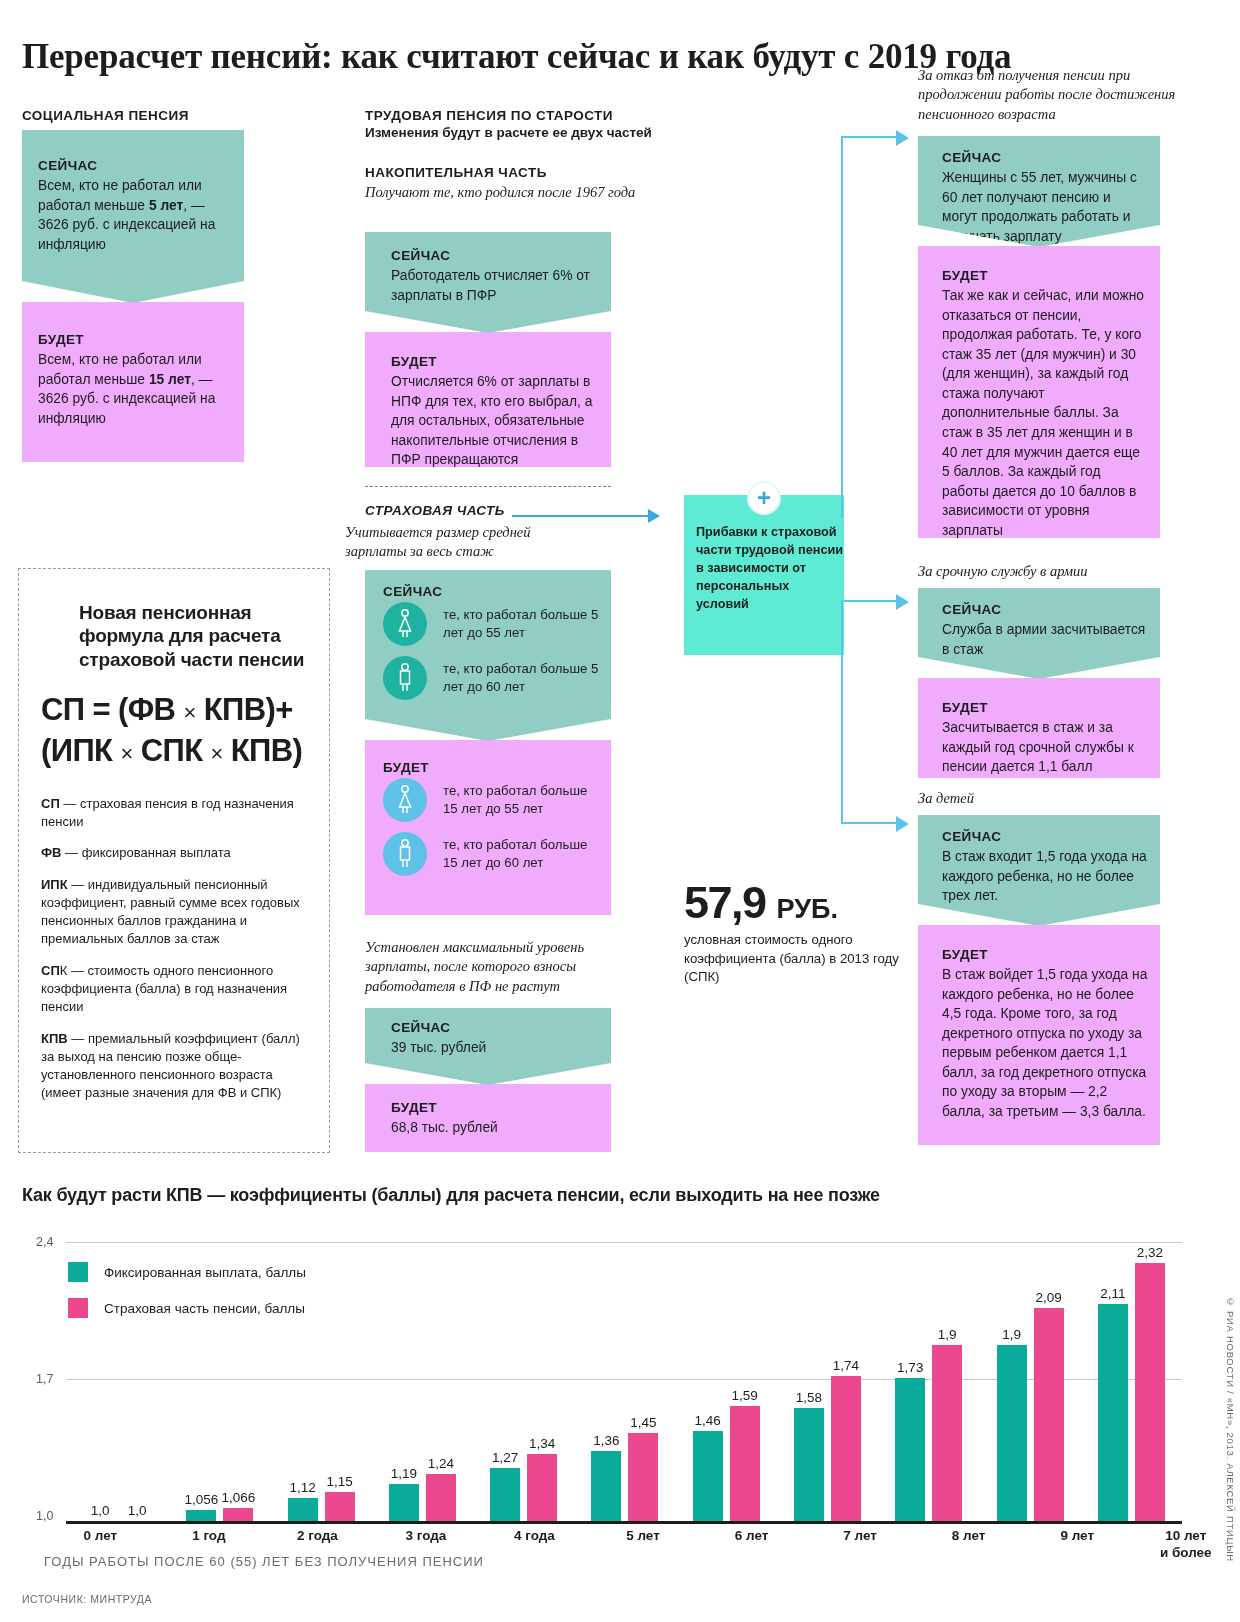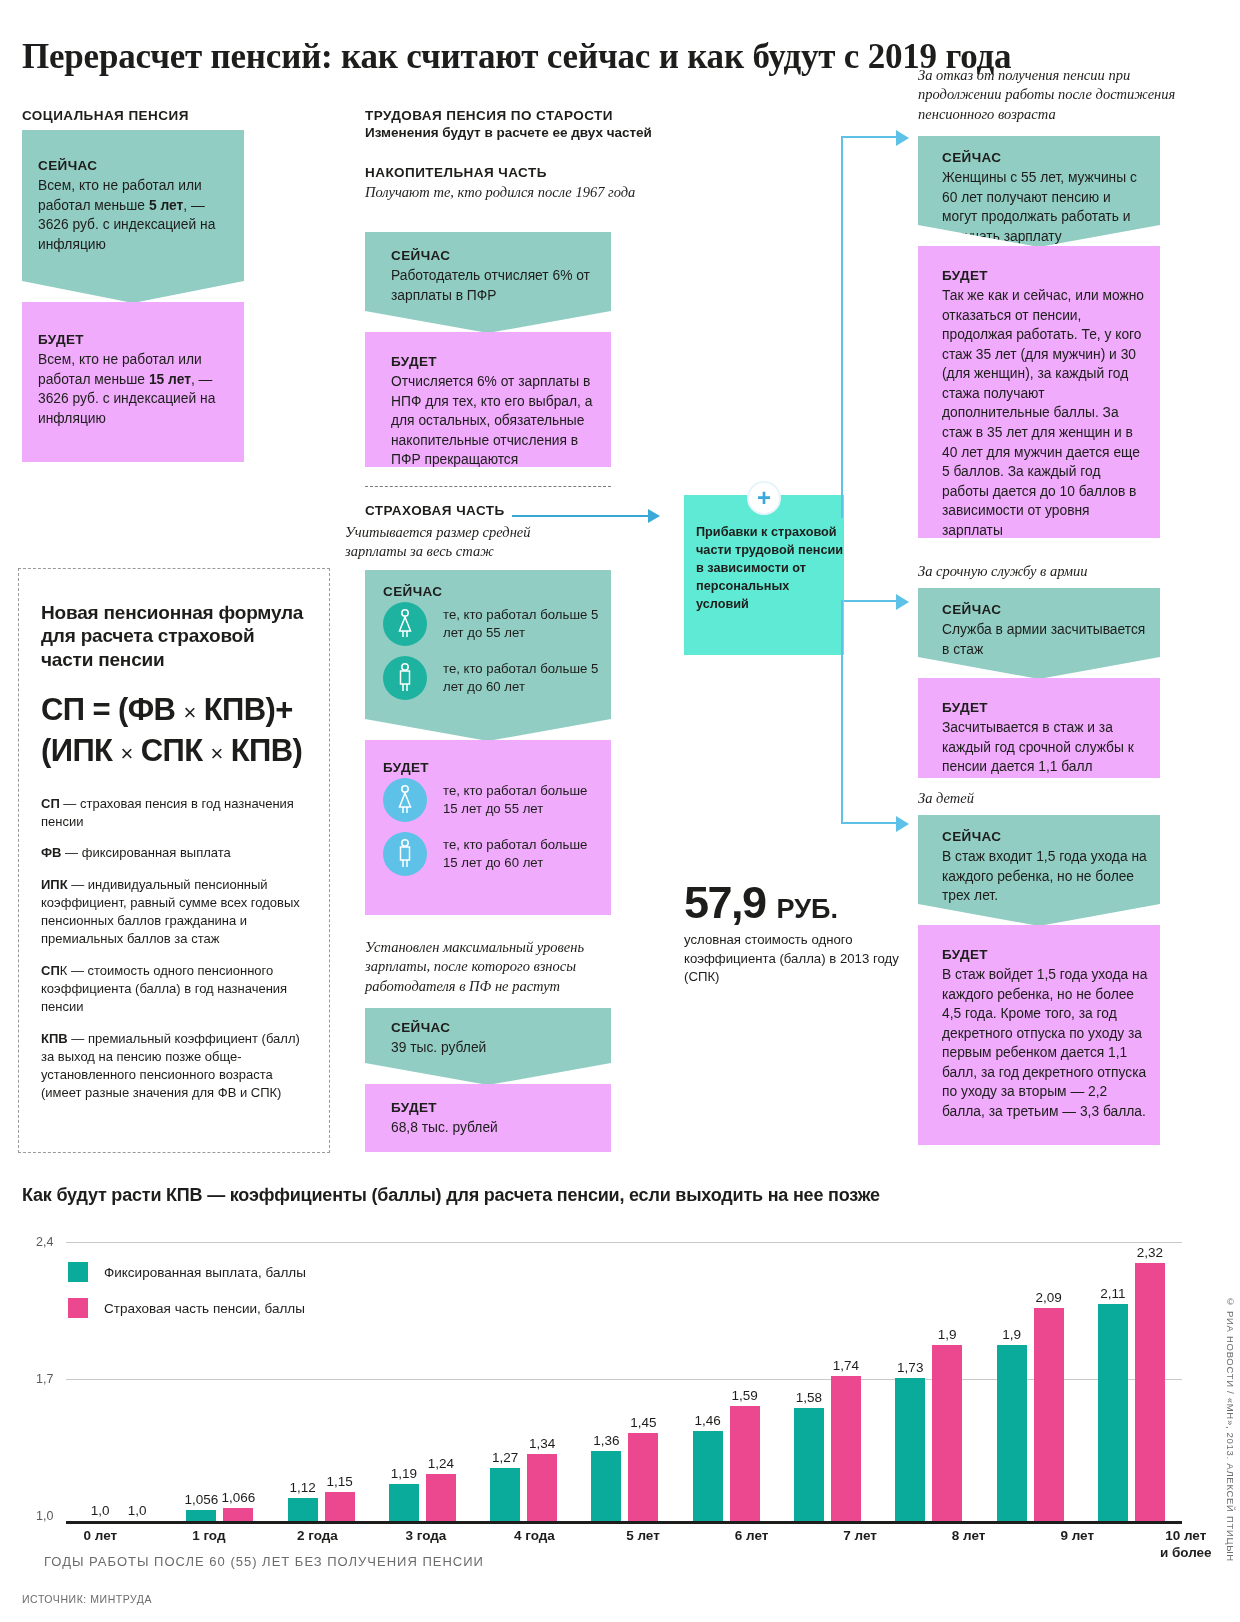--- a/index.html
+++ b/index.html
@@ -61,20 +61,21 @@
 
   
   #formula-box {
     position:absolute; left:18px; top:568px; width:312px; height:585px;
     border:1px dashed #9a9a9a; background:#fff;
     padding:32px 22px 0 22px;
   }
   .formula-title {
     font-size:19px; font-weight:700; line-height:1.23; letter-spacing:-0.2px;
     margin-bottom:20px;
+    margin-left:38px;
   }
   .formula-eq {
     font-size:31px; font-weight:700; letter-spacing:-0.6px; line-height:1.25;
     margin-bottom:24px; white-space:nowrap;
   }
   .formula-eq .x { font-size:22px; font-weight:400; }
   .legend-item {
     font-size:13px; line-height:1.38; margin-bottom:14px;
   }
   .legend-item b { font-weight:700; }
@@ -85,21 +86,21 @@
   #accum-sub   { position:absolute; left:365px; top:183px; }
   #accum-now   { position:absolute; left:365px; top:232px; width:246px; height:100px; }
   #accum-now .inner { padding:16px 0 0 26px; }
   #accum-will  { position:absolute; left:365px; top:332px; width:246px; height:135px; }
   #accum-will .inner { padding:22px 10px 0 26px; }
 
   #dashed-sep {
     position:absolute; left:365px; top:486px; width:246px;
     border-top:1px dashed #7a7a7a;
   }
-  #insur-head  { position:absolute; left:365px; top:503px; }
+  #insur-head  { position:absolute; left:365px; top:503px;font-style:italic; }
   #insur-sub   { position:absolute; left:345px; top:523px; width:250px; }
   #insur-line  {
     position:absolute; left:512px; top:515px; width:140px; height:2px;
     background:#3aa8d8;
   }
   #insur-arrow {
     position:absolute; left:648px; top:509px;
     width:0; height:0; border-top:7px solid transparent;
     border-bottom:7px solid transparent; border-left:12px solid #3aa8d8;
   }

